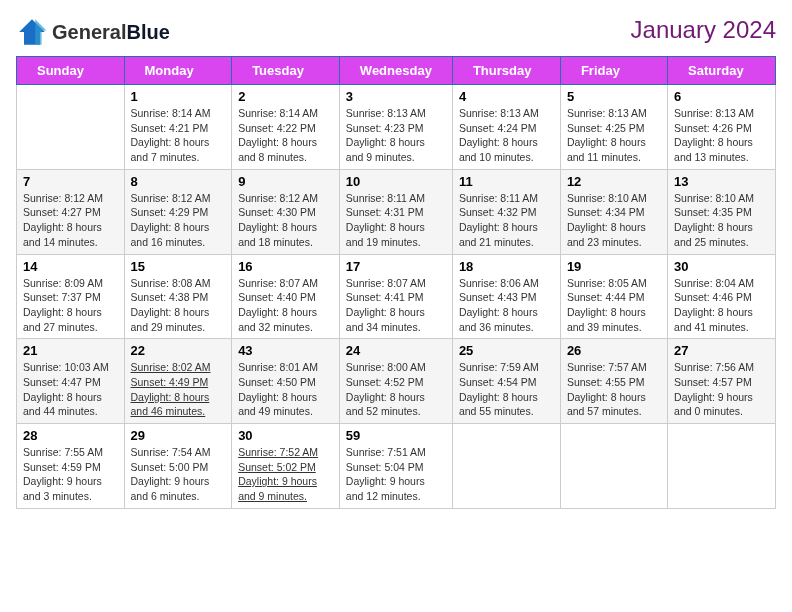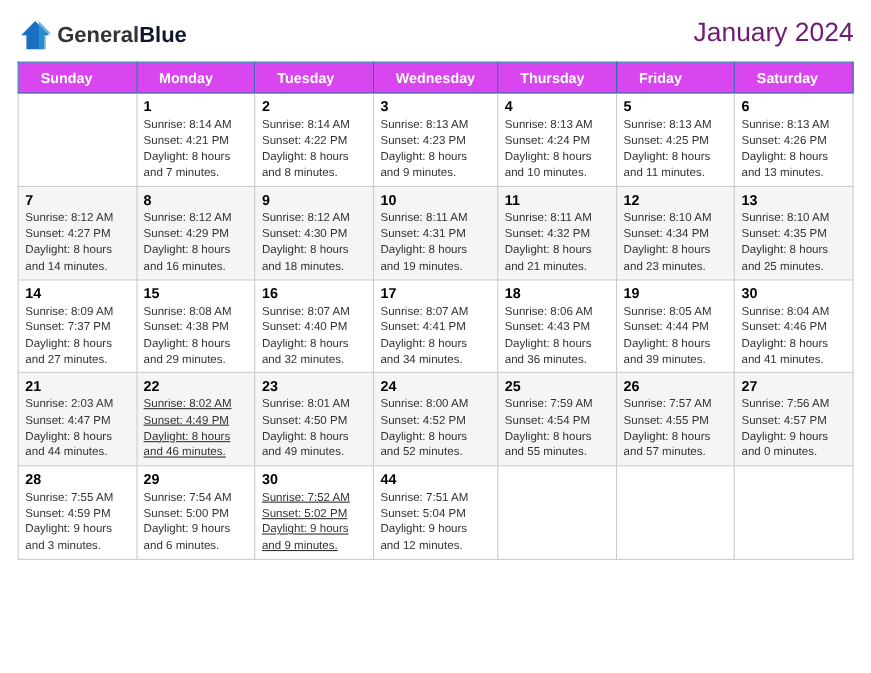--- a/index.html
+++ b/index.html
@@ -259,34 +259,34 @@
           <div class="day-number">30</div>
           <div class="day-info" style="white-space: pre-line;">Sunrise: 8:04 AM
 Sunset: 4:46 PM
 Daylight: 8 hours
 and 41 minutes.</div>
         </td>
       </tr>
       <tr>
         <td>
           <div class="day-number">21</div>
-          <div class="day-info" style="white-space: pre-line;">Sunrise: 2:03 AM
+          <div class="day-info" style="white-space: pre-line;">Sunrise: 10:03 AM
 Sunset: 4:47 PM
 Daylight: 8 hours
 and 44 minutes.</div>
         </td>
         <td>
           <div class="day-number">22</div>
           <div class="day-info" style="white-space: pre-line; text-decoration: underline;">Sunrise: 8:02 AM
 Sunset: 4:49 PM
 Daylight: 8 hours
 and 46 minutes.</div>
         </td>
         <td>
-          <div class="day-number">23</div>
+          <div class="day-number">43</div>
           <div class="day-info" style="white-space: pre-line;">Sunrise: 8:01 AM
 Sunset: 4:50 PM
 Daylight: 8 hours
 and 49 minutes.</div>
         </td>
         <td>
           <div class="day-number">24</div>
           <div class="day-info" style="white-space: pre-line;">Sunrise: 8:00 AM
 Sunset: 4:52 PM
 Daylight: 8 hours
@@ -330,21 +330,21 @@
 and 6 minutes.</div>
         </td>
         <td>
           <div class="day-number">30</div>
           <div class="day-info" style="white-space: pre-line; text-decoration: underline;">Sunrise: 7:52 AM
 Sunset: 5:02 PM
 Daylight: 9 hours
 and 9 minutes.</div>
         </td>
         <td>
-          <div class="day-number">44</div>
+          <div class="day-number">59</div>
           <div class="day-info" style="white-space: pre-line;">Sunrise: 7:51 AM
 Sunset: 5:04 PM
 Daylight: 9 hours
 and 12 minutes.</div>
         </td>
         <td class="empty"></td>
         <td class="empty"></td>
         <td class="empty"></td>
       </tr>
     </tbody>

